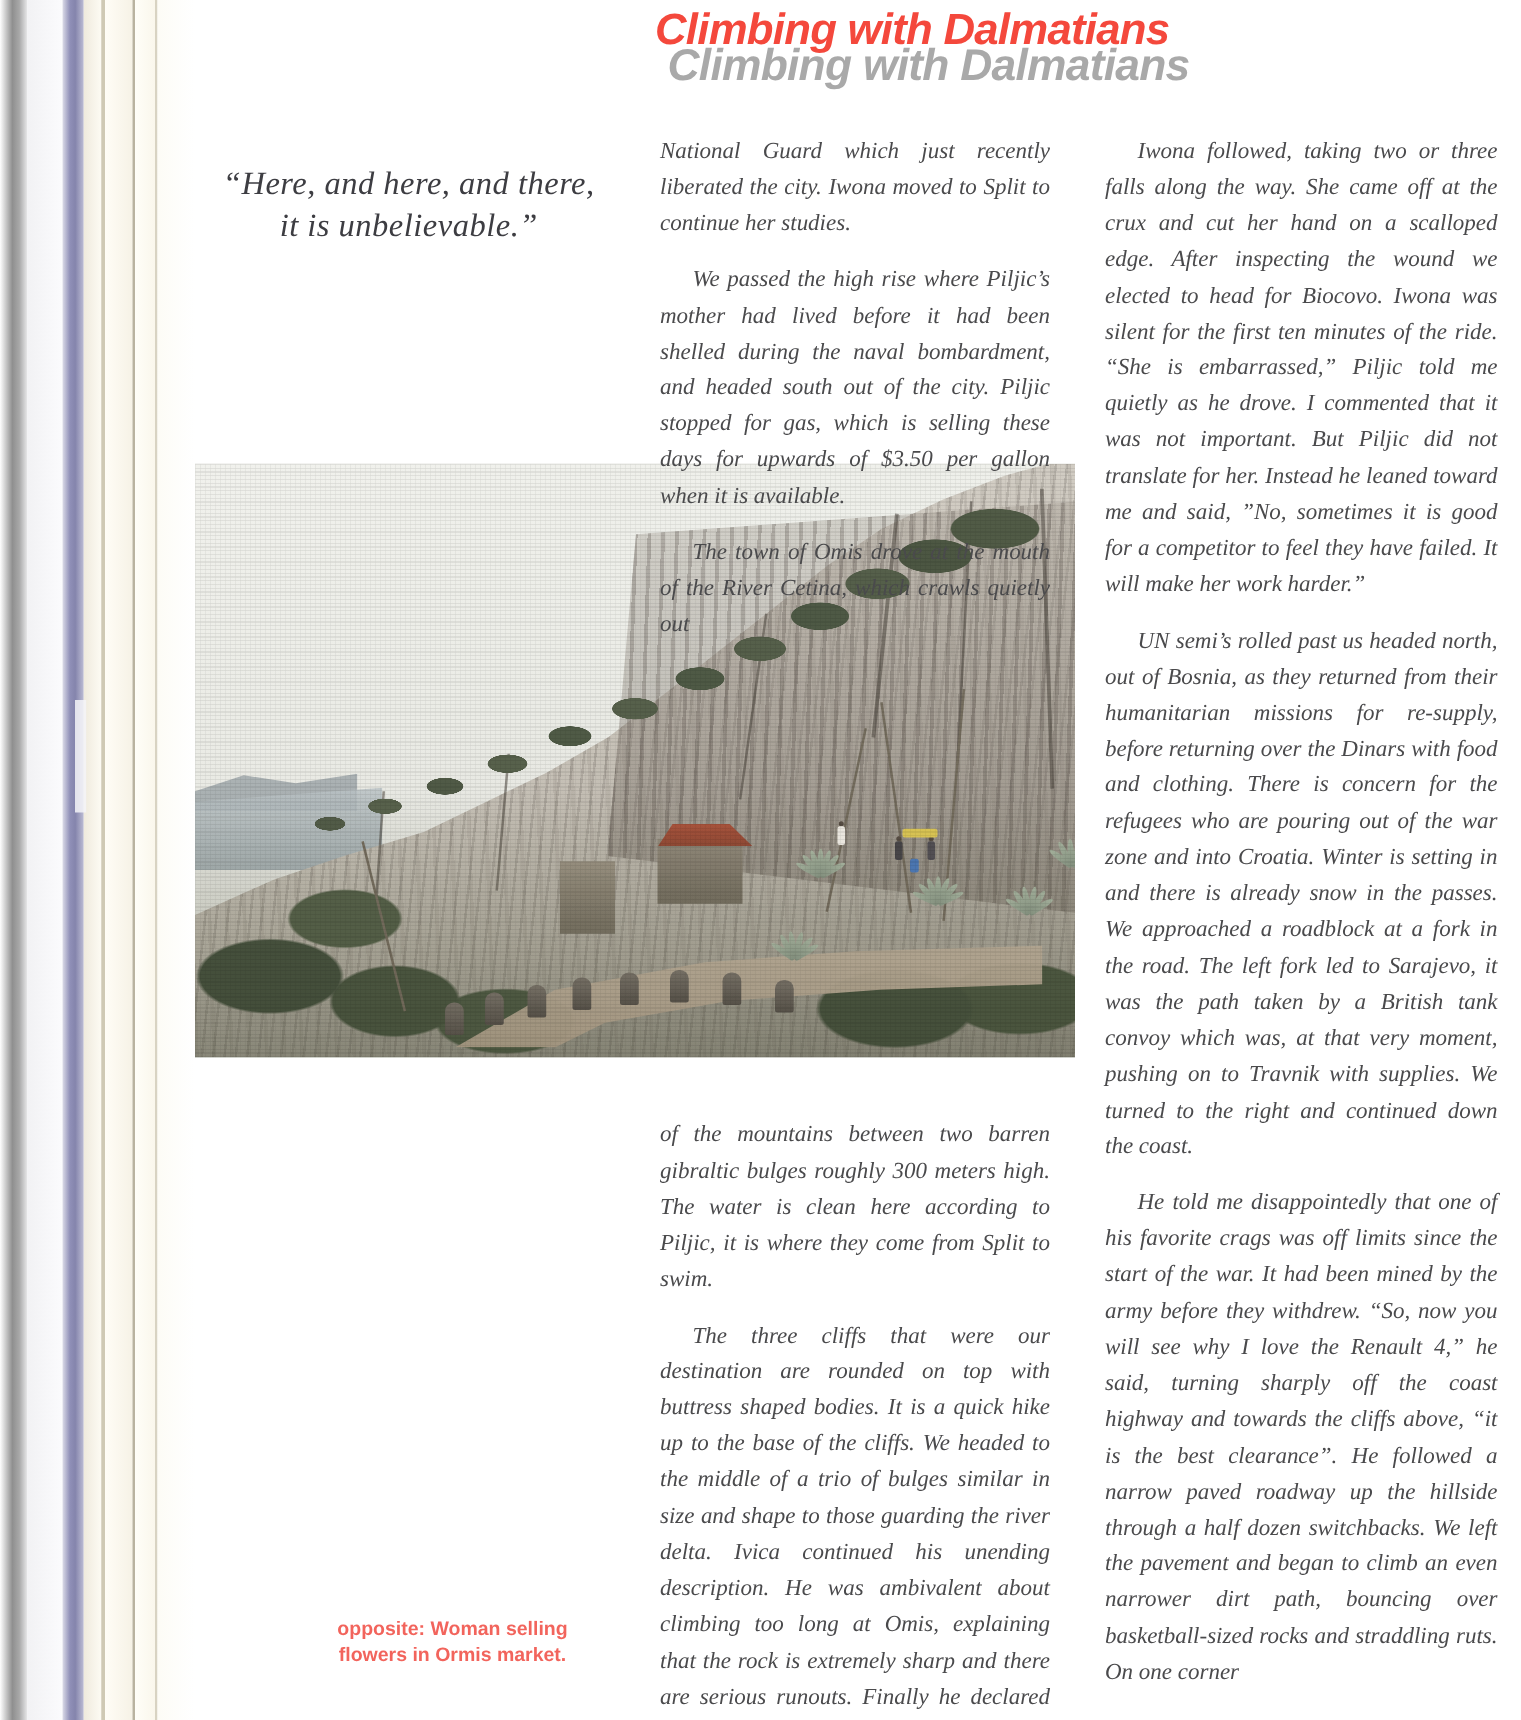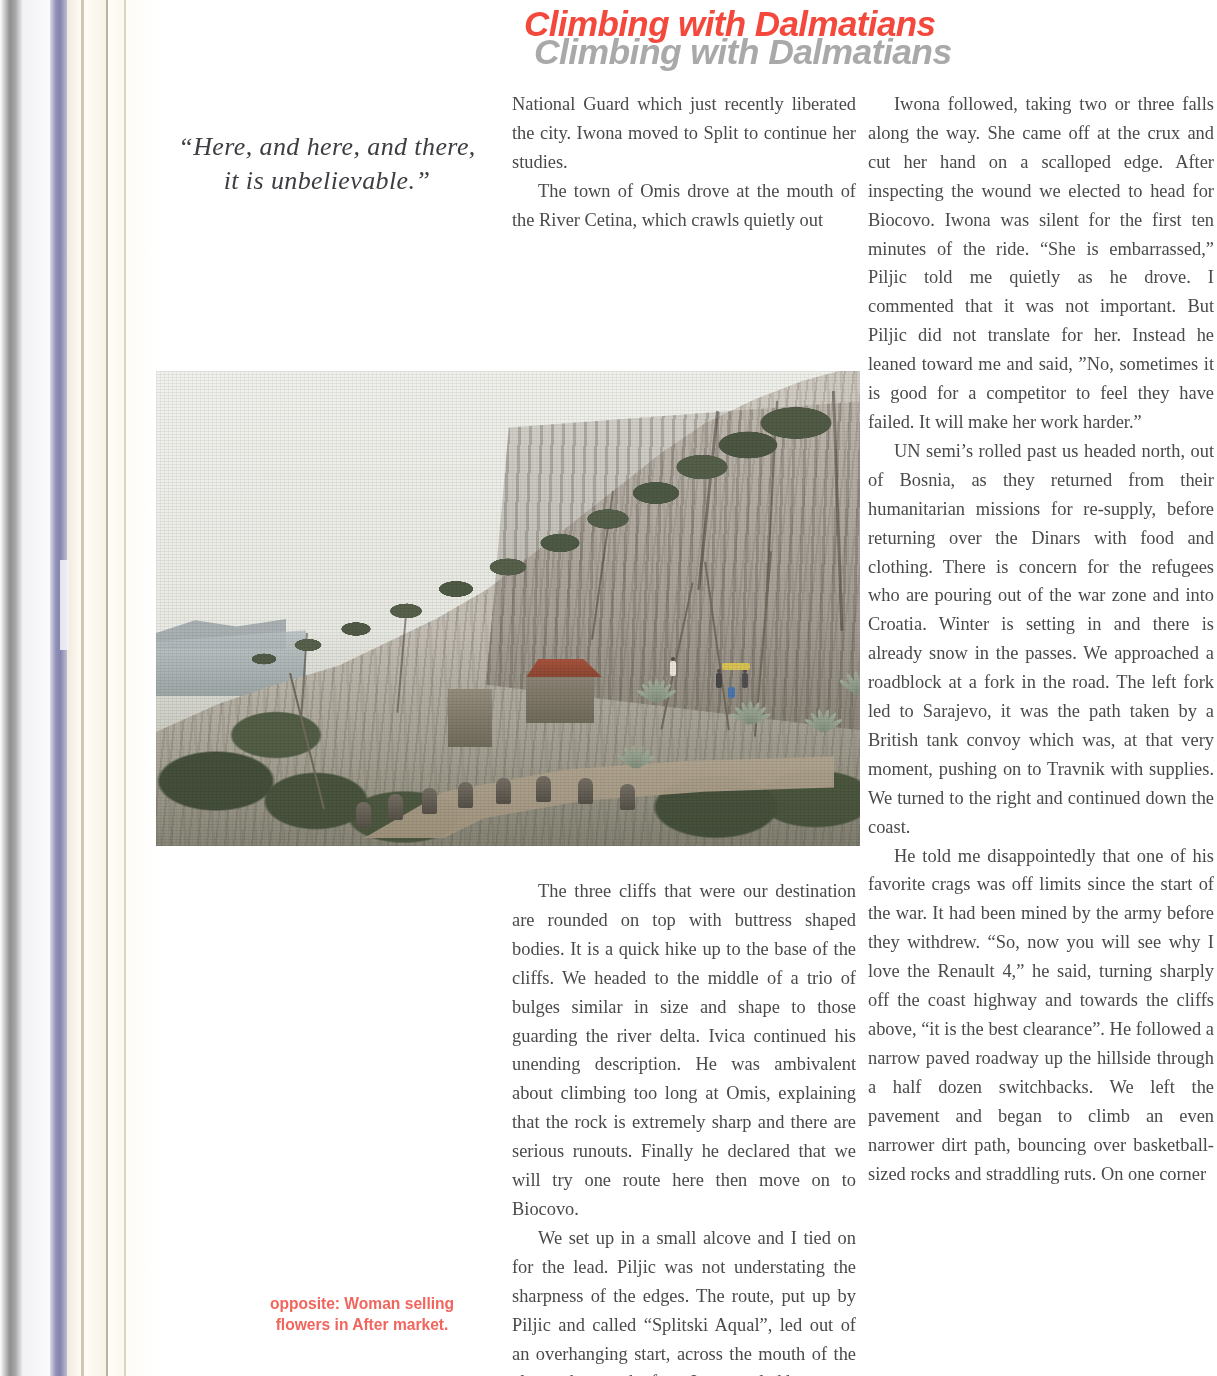--- a/index.html
+++ b/index.html
@@ -179,21 +179,21 @@
   .col{
     position:absolute;
     font-family:"Liberation Serif", serif;
     font-size:18.4px;
     line-height:28.9px;
     color:#4a4a4c;
     text-align:justify;
     text-justify:inter-word;
     -webkit-hyphens:none;hyphens:none;
   }
-  .col p{margin:0;}
+  .col p{margin:16px;font-style:italic;}
   .col p.ind{text-indent:26px;}
   #col1-top{left:512px;top:90px;width:344px;}
   #col1-bot{left:512px;top:877px;width:344px;height:499px;overflow:hidden;}
   #col2{left:868px;top:90px;width:346px;height:1286px;overflow:hidden;}
 
   
   .caption{
     position:absolute;
     font-family:"Liberation Sans", sans-serif;
     font-weight:bold;
@@ -322,29 +322,31 @@
     </div>
     <div class="tarp" style="left:566px;top:292px;width:28px;height:7px;"></div>
     <div class="bluebag" style="left:572px;top:316px;width:7px;height:11px;"></div>
 
     <div class="warm"></div>
     <div class="grain"></div>
   </figure>
 
   <div class="col" id="col1-top">
     <p>National Guard which just recently liberated the city. Iwona moved to Split to continue her studies.</p>
+    <p class="ind">We passed the high rise where Piljic’s mother had lived before it had been shelled during the naval bombardment, and headed south out of the city. Piljic stopped for gas, which is selling these days for upwards of $3.50 per gallon when it is available.</p>
     <p class="ind">The town of Omis drove at the mouth of the River Cetina, which crawls quietly out</p>
   </div>
 
   <div class="col" id="col1-bot">
+    <p>of the mountains between two barren gibraltic bulges roughly 300 meters high. The water is clean here according to Piljic, it is where they come from Split to swim.</p>
     <p class="ind">The three cliffs that were our destination are rounded on top with buttress shaped bodies. It is a quick hike up to the base of the cliffs. We headed to the middle of a trio of bulges similar in size and shape to those guarding the river delta. Ivica continued his unending description. He was ambivalent about climbing too long at Omis, explaining that the rock is extremely sharp and there are serious runouts. Finally he declared that we will try one route here then move on to Biocovo.</p>
     <p class="ind">We set up in a small alcove and I tied on for the lead. Piljic was not understating the sharpness of the edges. The route, put up by Piljic and called “Splitski Aqual”, led out of an overhanging start, across the mouth of the alcove then up the face. I was rattled by</p>
   </div>
 
   <div class="col" id="col2">
     <p class="ind">Iwona followed, taking two or three falls along the way. She came off at the crux and cut her hand on a scalloped edge. After inspecting the wound we elected to head for Biocovo. Iwona was silent for the first ten minutes of the ride. “She is embarrassed,” Piljic told me quietly as he drove. I commented that it was not important. But Piljic did not translate for her. Instead he leaned toward me and said, ”No, sometimes it is good for a competitor to feel they have failed. It will make her work harder.”</p>
     <p class="ind"> UN semi’s rolled past us headed north, out of Bosnia, as they returned from their humanitarian missions for re-supply, before returning over the Dinars with food and clothing. There is concern for the refugees who are pouring out of the war zone and into Croatia. Winter is setting in and there is already snow in the passes. We approached a roadblock at a fork in the road. The left fork led to Sarajevo, it was the path taken by a British tank convoy which was, at that very moment, pushing on to Travnik with supplies. We turned to the right and continued down the coast.</p>
     <p class="ind">He told me disappointedly that one of his favorite crags was off limits since the start of the war. It had been mined by the army before they withdrew. “So, now you will see why I love the Renault 4,” he said, turning sharply off the coast highway and towards the cliffs above, “it is the best clearance”. He followed a narrow paved roadway up the hillside through a half dozen switchbacks.  We left the pavement and began to climb an even narrower dirt path, bouncing over basketball-sized rocks and straddling ruts. On one corner</p>
   </div>
 
-  <div class="caption" id="caption-opposite">opposite: Woman selling flowers in After market.</div>
+  <div class="caption" id="caption-opposite">opposite: Woman selling flowers in Ormis market.</div>
 
 </div>
 
 </body></html>

